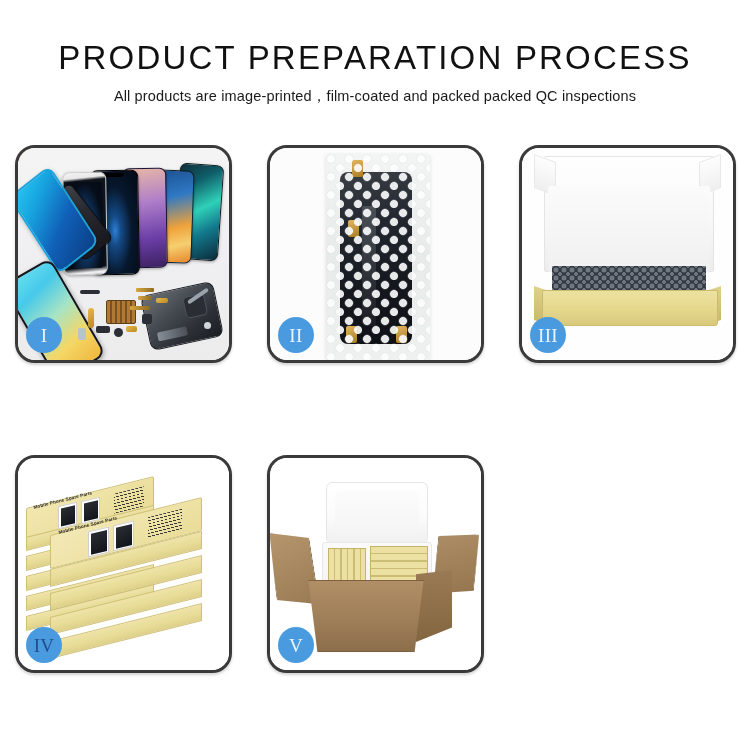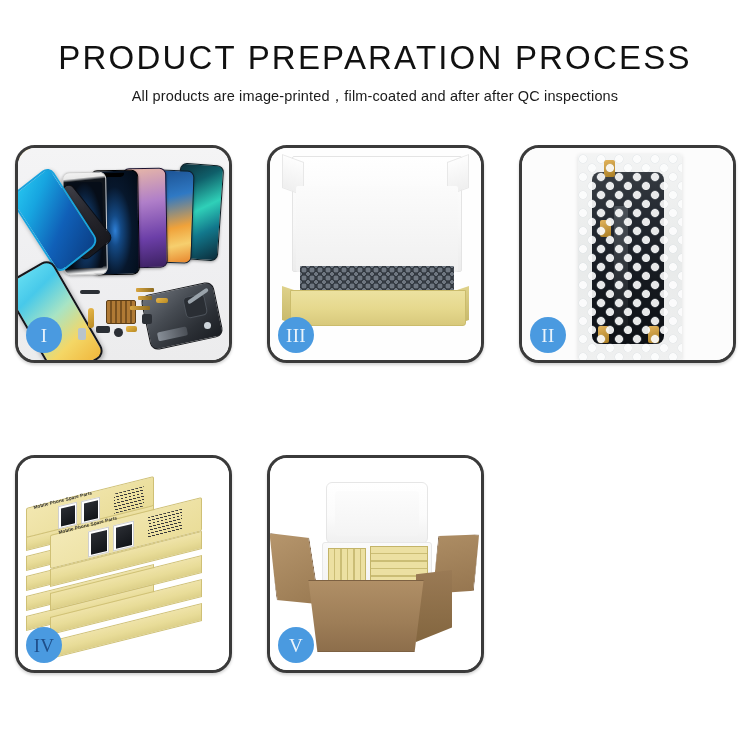--- a/index.html
+++ b/index.html
@@ -466,21 +466,21 @@
   .tape-a { left:44px; top:88px; width:16px; height:16px; transform: skewY(30deg); }
   .tape-b { left:44px; top:148px; width:16px; height:16px; transform: skewY(30deg); }
 </style>
 </head>
 <body>
 
 <div id="page">
 
   <div class="header">
     <div class="title">PRODUCT PREPARATION PROCESS</div>
-    <div class="subtitle">All products are image-printed，film-coated and after after QC inspections</div>
+    <div class="subtitle">All products are image-printed，film-coated and packed packed QC inspections</div>
   </div>
 
   <div class="grid">
 
     <div class="panel">
       <div class="panel-photo">
         <div class="p1-bg"></div>
 
         <div class="phone ph-a"></div>
         <div class="phone ph-b"></div>
@@ -510,47 +510,47 @@
         <div class="part pt-dark" style="left:124px; top:166px; width:10px; height:10px;"></div>
         <div class="part pt-gold" style="left:138px; top:150px; width:12px; height:5px;"></div>
         <div class="part" style="left:168px; top:146px; width:24px; height:4px; background:#9aa3ab; transform:rotate(-35deg);"></div>
         <div class="part" style="left:186px; top:174px; width:7px; height:7px; border-radius:50%; background:#cfd6dc;"></div>
       </div>
       <div class="badge">I</div>
     </div>
 
     <div class="panel">
       <div class="panel-photo">
-        <div class="p3-bg"></div>
-        <div class="p3-lidback"></div>
-        <div class="p3-flapL"></div>
-        <div class="p3-flapR"></div>
-        <div class="p3-foam"></div>
-        <div class="p3-contents"></div>
-        <div class="p3-sideL"></div>
-        <div class="p3-sideR"></div>
-        <div class="p3-front"></div>
-      </div>
-      <div class="badge">III</div>
-    </div>
-
-    <div class="panel">
-      <div class="panel-photo">
         <div class="p2-bg"></div>
         <div class="bubble-pack">
           <div class="screen-inside"></div>
           <div class="flex-tab" style="left:26px; top:6px;"></div>
           <div class="flex-tab" style="left:22px; top:66px;"></div>
           <div class="flex-tab" style="left:20px; top:172px;"></div>
           <div class="flex-tab" style="left:70px; top:172px;"></div>
           <div class="bubbles2"></div>
           <div class="bubbles"></div>
         </div>
       </div>
       <div class="badge">II</div>
+    </div>
+
+    <div class="panel">
+      <div class="panel-photo">
+        <div class="p3-bg"></div>
+        <div class="p3-lidback"></div>
+        <div class="p3-flapL"></div>
+        <div class="p3-flapR"></div>
+        <div class="p3-foam"></div>
+        <div class="p3-contents"></div>
+        <div class="p3-sideL"></div>
+        <div class="p3-sideR"></div>
+        <div class="p3-front"></div>
+      </div>
+      <div class="badge">III</div>
     </div>
 
     <div class="panel">
       <div class="panel-photo">
         <div class="p4-bg"></div>
         <div class="stackwrap">
           <div class="sbox rear-s5"></div>
           <div class="sbox rear-s4"></div>
           <div class="sbox rear-s3"></div>
           <div class="sbox rear-s2"></div>

